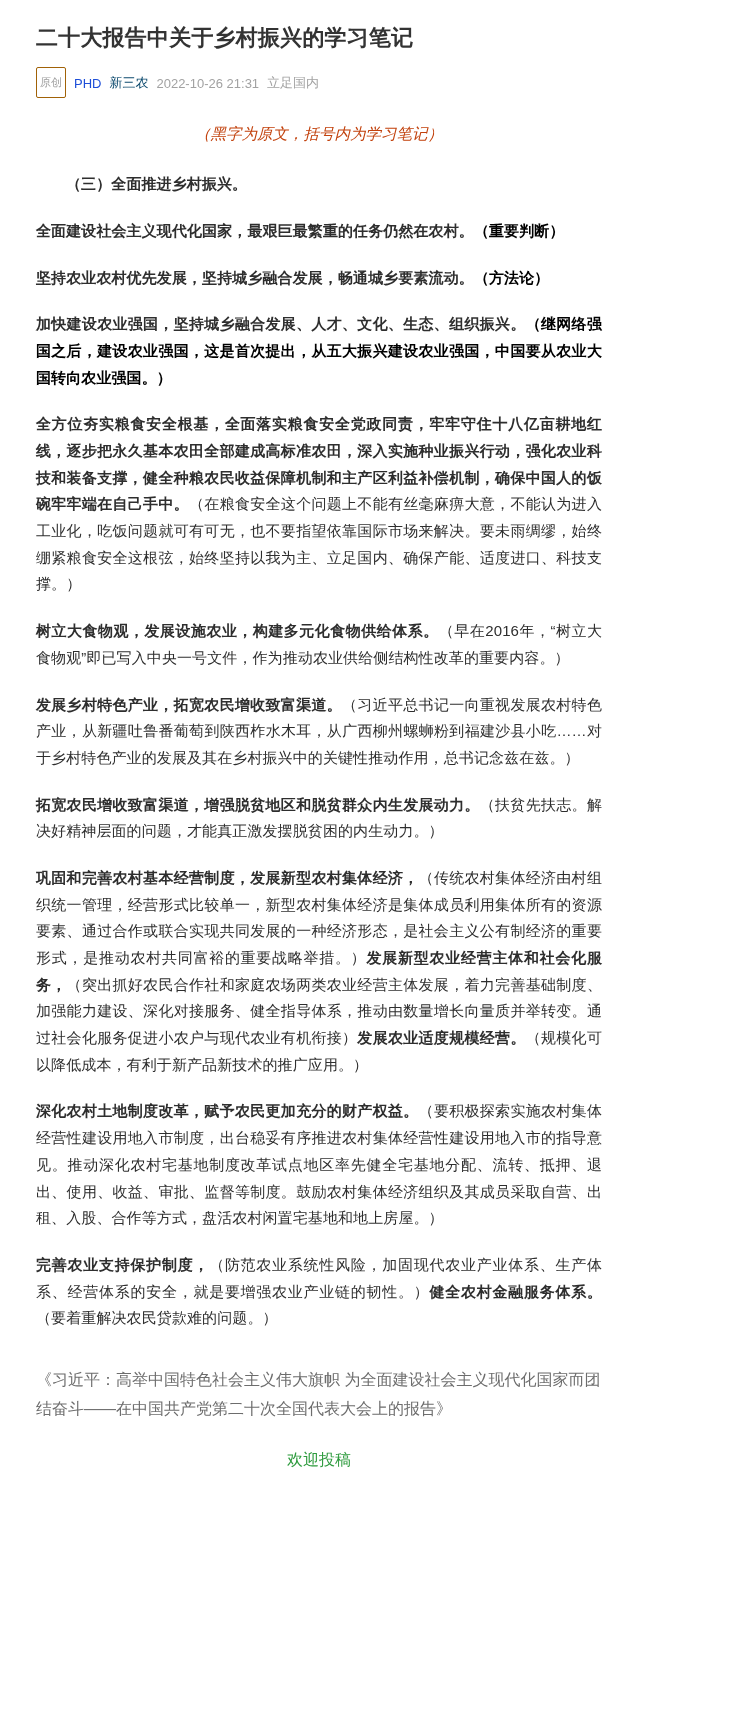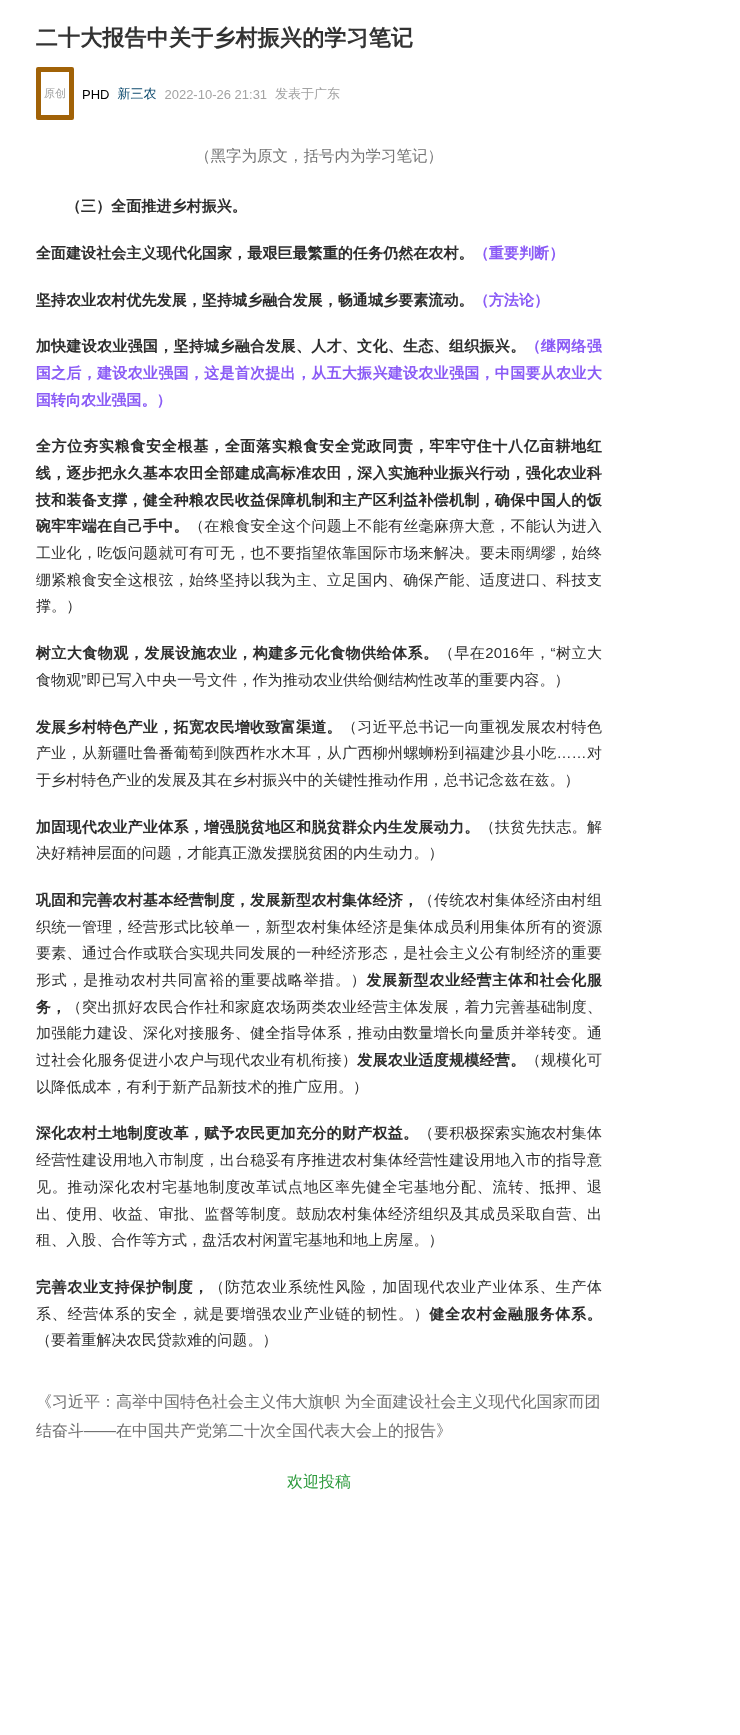--- a/index.html
+++ b/index.html
@@ -31,64 +31,65 @@
     display: flex;
     align-items: center;
     flex-wrap: wrap;
     gap: 8px;
     font-size: 13px;
     color: #9a9a9a;
     margin-bottom: 22px;
   }
   .meta-badge {
     display: inline-block;
-    border: 5px solid #a16207;
+    border: 1px solid #a16207;
     color: #a0a0a0;
     border-radius: 2px;
     font-size: 11px;
     line-height: 1;
-    padding: 16px 3px;
+    padding: 9px 3px;
     transform: translateY(-1px);
   }
   .meta-author {
-    color: #000000;
+    color: #1d4ed8;
   }
   .meta-account {
     color: #0c4a6e;
   }
   .meta-date, .meta-loc {
     color: #a2a2a2;
   }
   .note-line {
     text-align: center;
     font-size: 15.5px;
-    color: #737373;
+    color: #c2410c;
     margin: 0 0 24px 0;
     line-height: 1.7;
+    font-style: italic;
   }
   .para {
     font-size: 15px;
     line-height: 1.78;
     color: #2e2e2e;
     margin: 0 0 20px 0;
     text-align: justify;
     letter-spacing: 0.1px;
   }
   .para.bold {
     font-weight: bold;
   }
   .indent {
     text-indent: 2em;
   }
   .note {
     color: #2e2e2e;
     font-weight: normal;
   }
   .note-red {
-    color: #8b5cf6;
+    color: #000000;
     font-weight: bold;
     margin-top: 36px;
   }
   .footer-quote {
     font-size: 16px;
     line-height: 1.8;
     color: #6d6d6d;
     margin: 34px 0 26px 0;
   }
   .footer-cta {
@@ -103,34 +104,34 @@
 
 <div class="page">
 
   <h1 class="article-title">二十大报告中关于乡村振兴的学习笔记</h1>
 
   <div class="meta-row">
     <span class="meta-badge">原创</span>
     <span class="meta-author">PHD</span>
     <span class="meta-account">新三农</span>
     <span class="meta-date">2022-10-26 21:31</span>
-    <span class="meta-loc">发表于广东</span>
+    <span class="meta-loc">立足国内</span>
   </div>
 
   <p class="note-line">（黑字为原文，括号内为学习笔记）</p>
 
   <div id="body-content">
       <p class="para bold indent"><span>（三）全面推进乡村振兴。</span></p>
       <p class="para bold"><span>全面建设社会主义现代化国家，最艰巨最繁重的任务仍然在农村。</span><span class="note-red">（重要判断）</span></p>
       <p class="para bold"><span>坚持农业农村优先发展，坚持城乡融合发展，畅通城乡要素流动。</span><span class="note-red">（方法论）</span></p>
       <p class="para bold"><span>加快建设农业强国，坚持城乡融合发展、人才、文化、生态、组织振兴。</span><span class="note-red">（继网络强国之后，建设农业强国，这是首次提出，从五大振兴建设农业强国，中国要从农业大国转向农业强国。）</span></p>
       <p class="para bold"><span>全方位夯实粮食安全根基，全面落实粮食安全党政同责，牢牢守住十八亿亩耕地红线，逐步把永久基本农田全部建成高标准农田，深入实施种业振兴行动，强化农业科技和装备支撑，健全种粮农民收益保障机制和主产区利益补偿机制，确保中国人的饭碗牢牢端在自己手中。</span><span class="note">（在粮食安全这个问题上不能有丝毫麻痹大意，不能认为进入工业化，吃饭问题就可有可无，也不要指望依靠国际市场来解决。要未雨绸缪，始终绷紧粮食安全这根弦，始终坚持以我为主、立足国内、确保产能、适度进口、科技支撑。）</span></p>
       <p class="para bold"><span>树立大食物观，发展设施农业，构建多元化食物供给体系。</span><span class="note">（早在2016年，“树立大食物观”即已写入中央一号文件，作为推动农业供给侧结构性改革的重要内容。）</span></p>
       <p class="para bold"><span>发展乡村特色产业，拓宽农民增收致富渠道。</span><span class="note">（习近平总书记一向重视发展农村特色产业，从新疆吐鲁番葡萄到陕西柞水木耳，从广西柳州螺蛳粉到福建沙县小吃……对于乡村特色产业的发展及其在乡村振兴中的关键性推动作用，总书记念兹在兹。）</span></p>
-      <p class="para bold"><span>加固现代农业产业体系，增强脱贫地区和脱贫群众内生发展动力。</span><span class="note">（扶贫先扶志。解决好精神层面的问题，才能真正激发摆脱贫困的内生动力。）</span></p>
+      <p class="para bold"><span>拓宽农民增收致富渠道，增强脱贫地区和脱贫群众内生发展动力。</span><span class="note">（扶贫先扶志。解决好精神层面的问题，才能真正激发摆脱贫困的内生动力。）</span></p>
       <p class="para bold"><span>巩固和完善农村基本经营制度，发展新型农村集体经济，</span><span class="note">（传统农村集体经济由村组织统一管理，经营形式比较单一，新型农村集体经济是集体成员利用集体所有的资源要素、通过合作或联合实现共同发展的一种经济形态，是社会主义公有制经济的重要形式，是推动农村共同富裕的重要战略举措。）</span><span>发展新型农业经营主体和社会化服务，</span><span class="note">（突出抓好农民合作社和家庭农场两类农业经营主体发展，着力完善基础制度、加强能力建设、深化对接服务、健全指导体系，推动由数量增长向量质并举转变。通过社会化服务促进小农户与现代农业有机衔接）</span><span>发展农业适度规模经营。</span><span class="note">（规模化可以降低成本，有利于新产品新技术的推广应用。）</span></p>
       <p class="para bold"><span>深化农村土地制度改革，赋予农民更加充分的财产权益。</span><span class="note">（要积极探索实施农村集体经营性建设用地入市制度，出台稳妥有序推进农村集体经营性建设用地入市的指导意见。推动深化农村宅基地制度改革试点地区率先健全宅基地分配、流转、抵押、退出、使用、收益、审批、监督等制度。鼓励农村集体经济组织及其成员采取自营、出租、入股、合作等方式，盘活农村闲置宅基地和地上房屋。）</span></p>
       <p class="para bold"><span>完善农业支持保护制度，</span><span class="note">（防范农业系统性风险，加固现代农业产业体系、生产体系、经营体系的安全，就是要增强农业产业链的韧性。）</span><span>健全农村金融服务体系。</span><span class="note">（要着重解决农民贷款难的问题。）</span></p>
     </div>
 
   <p class="footer-quote">《习近平：高举中国特色社会主义伟大旗帜 为全面建设社会主义现代化国家而团结奋斗——在中国共产党第二十次全国代表大会上的报告》</p>
 
   <p class="footer-cta">欢迎投稿</p>
 
 </div>

